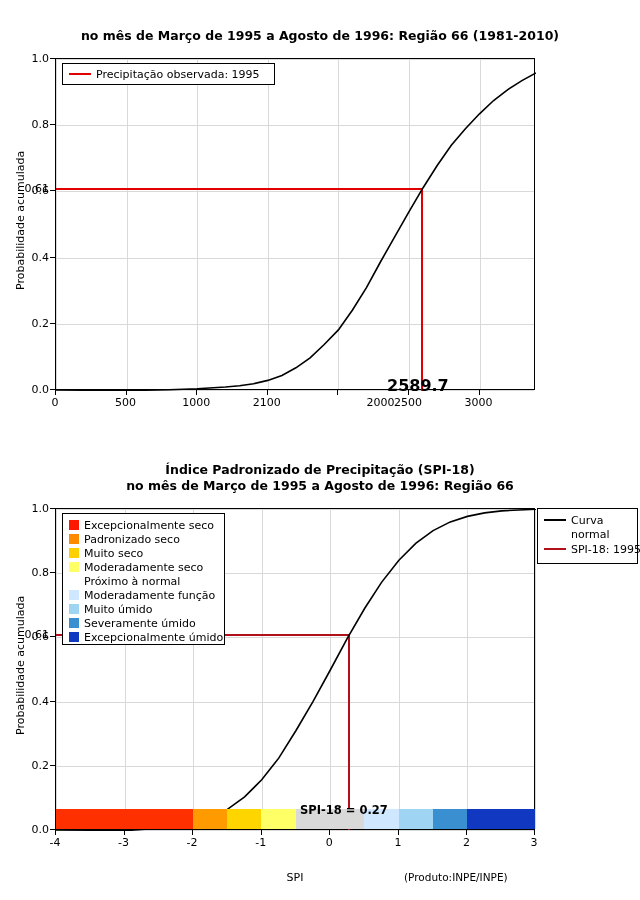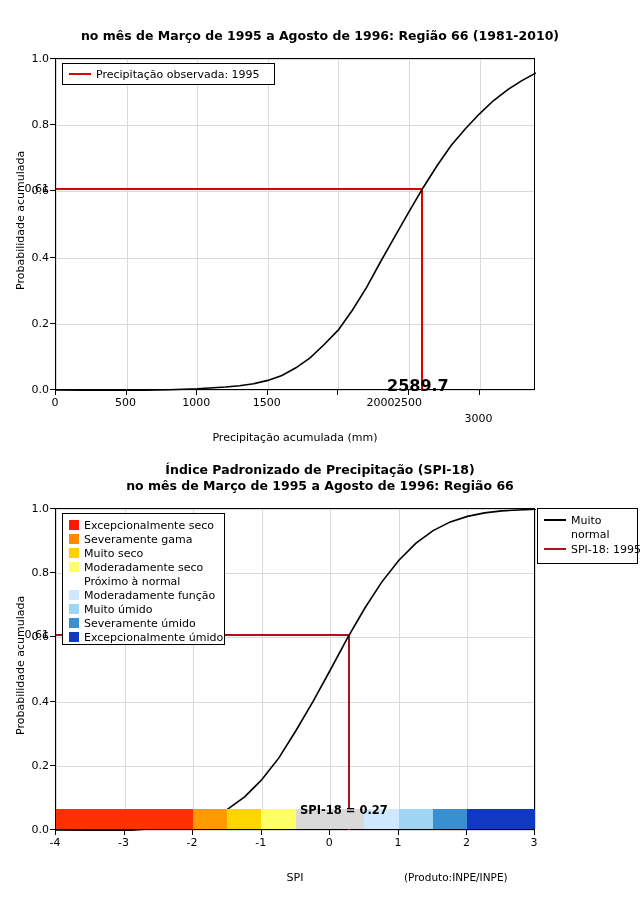--- a/index.html
+++ b/index.html
@@ -90,35 +90,34 @@
     <div class="tickmark" style="left:50px;top:256.6px;width:5px;height:1px;"></div>
     <div class="tickmark" style="left:50px;top:190.4px;width:5px;height:1px;"></div>
     <div class="tickmark" style="left:50px;top:124.2px;width:5px;height:1px;"></div>
     <div class="tickmark" style="left:50px;top:58px;width:5px;height:1px;"></div>
 
     <div class="tick-y" style="left:17px;top:182px;width:32px;color:#000;">0.61</div>
 
     <div class="tick-x" style="left:35px;top:396px;width:40px;">0</div>
     <div class="tick-x" style="left:105.6px;top:396px;width:40px;">500</div>
     <div class="tick-x" style="left:176.2px;top:396px;width:40px;">1000</div>
-    <div class="tick-x" style="left:246.8px;top:396px;width:40px;">1500</div>
+    <div class="tick-x" style="left:246.8px;top:396px;width:40px;">2100</div>
     <div class="tick-x" style="left:317.4px;top:396px;width:40px;margin-left:43px;">2000</div>
     <div class="tick-x" style="left:387.9px;top:396px;width:40px;">2500</div>
-    <div class="tick-x" style="left:458.5px;top:412px;width:40px;">3000</div>
+    <div class="tick-x" style="left:458.5px;top:396px;width:40px;">3000</div>
 
     <div class="tickmark" style="left:55px;top:390px;width:1px;height:5px;"></div>
     <div class="tickmark" style="left:125.6px;top:390px;width:1px;height:5px;"></div>
     <div class="tickmark" style="left:196.2px;top:390px;width:1px;height:5px;"></div>
     <div class="tickmark" style="left:266.8px;top:390px;width:1px;height:5px;"></div>
     <div class="tickmark" style="left:337.4px;top:390px;width:1px;height:5px;"></div>
     <div class="tickmark" style="left:407.9px;top:390px;width:1px;height:5px;"></div>
     <div class="tickmark" style="left:478.5px;top:390px;width:1px;height:5px;"></div>
 
     <div class="axis-label-y" style="left:14px;top:290px;">Probabilidade acumulada</div>
-    <div class="axis-label-x" style="left:155px;top:431px;width:280px;">Precipitação acumulada (mm)</div>
 
     <div class="annot" style="left:387px;top:376px;">2589.7</div>
 
     <div class="legend" style="left:62px;top:63px;width:213px;height:22px;">
       <div class="legend-row" style="height:20px;">
         <div class="legend-linekey" style="border-top-color:#e00000;"></div>
         <span>Precipitação observada: 1995</span>
       </div>
     </div>
 
@@ -207,21 +206,21 @@
 
     <div class="produto" style="left:404px;top:421px;">(Produto:INPE/INPE)</div>
 
     <div class="legend" style="left:62px;top:63px;width:163px;height:132px;padding-top:4px;">
       <div class="legend-row">
         <span class="legend-swatch" style="background:#ff1800;"></span>
         <span>Excepcionalmente seco</span>
       </div>
       <div class="legend-row">
         <span class="legend-swatch" style="background:#ff8c00;"></span>
-        <span>Severamente gama</span>
+        <span>Padronizado seco</span>
       </div>
       <div class="legend-row">
         <span class="legend-swatch" style="background:#ffd000;"></span>
         <span>Muito seco</span>
       </div>
       <div class="legend-row">
         <span class="legend-swatch" style="background:#ffff66;"></span>
         <span>Moderadamente seco</span>
       </div>
       <div class="legend-row">
@@ -242,21 +241,21 @@
       </div>
       <div class="legend-row">
         <span class="legend-swatch" style="background:#1038c0;"></span>
         <span>Excepcionalmente úmido</span>
       </div>
     </div>
 
     <div class="legend" style="left:537px;top:58px;width:101px;height:56px;padding-top:4px;">
       <div class="legend-row" style="height:14px;">
         <div class="legend-linekey" style="border-top-color:#000000;"></div>
-        <span>Muito</span>
+        <span>Curva</span>
       </div>
       <div class="legend-row" style="height:14px;padding-left:33px;">
         <span>normal</span>
       </div>
       <div class="legend-row" style="height:16px;">
         <div class="legend-linekey" style="border-top-color:#b01018;"></div>
         <span>SPI-18: 1995</span>
       </div>
     </div>
 

